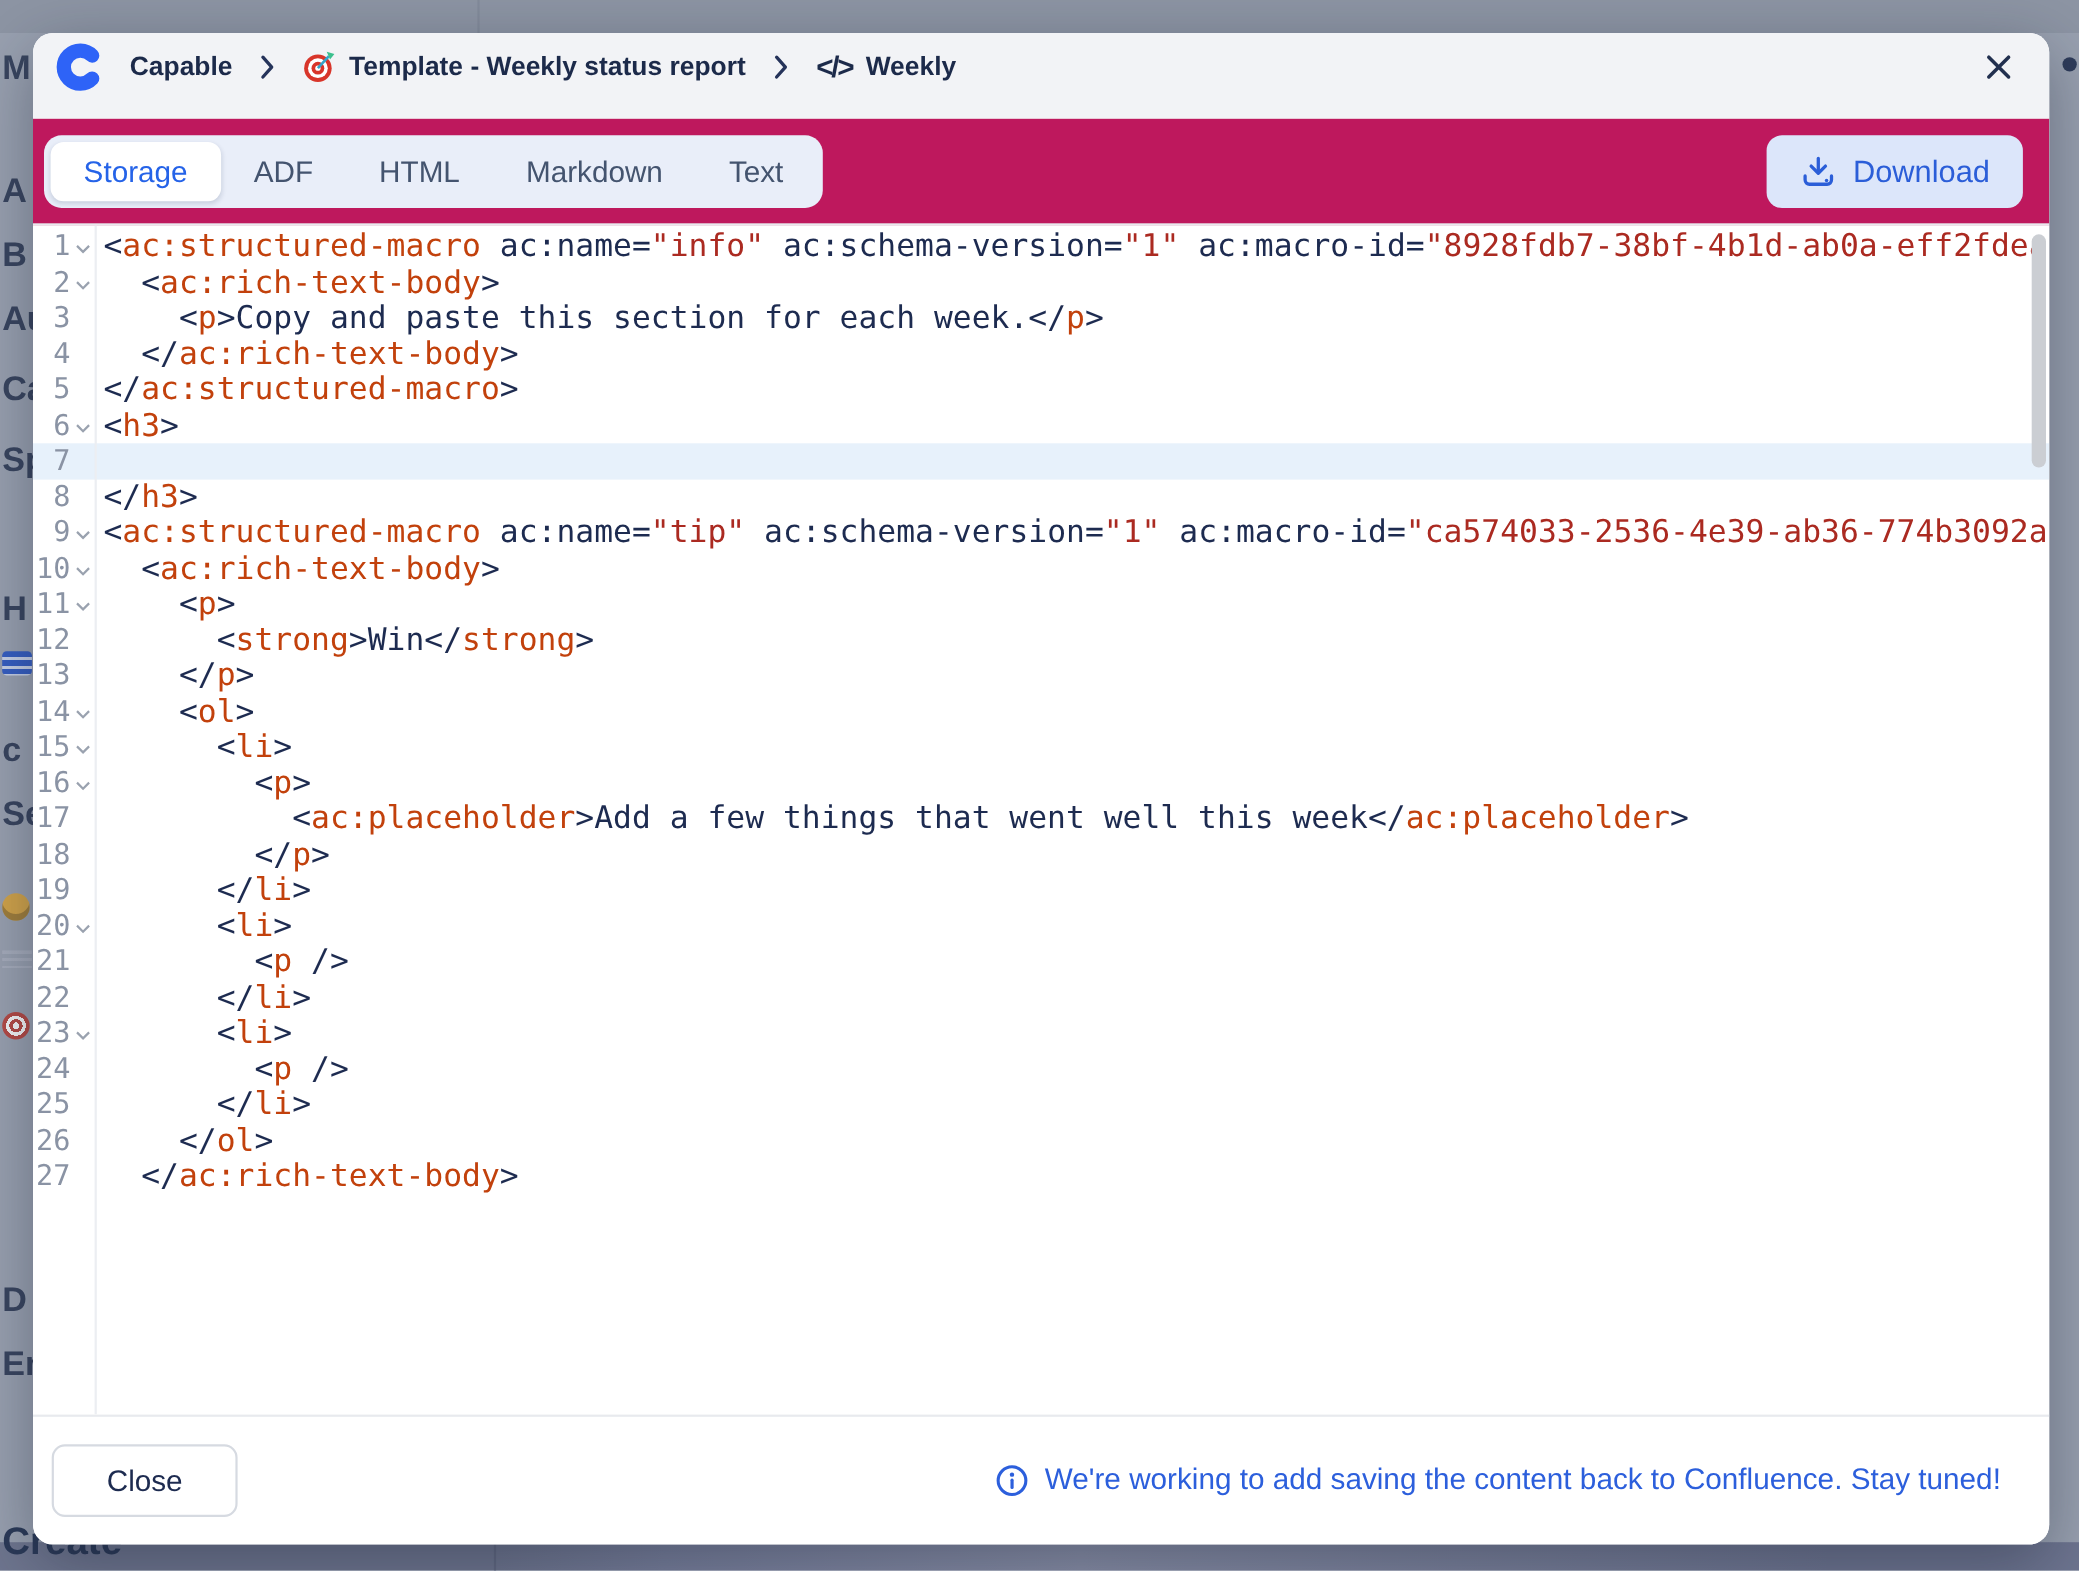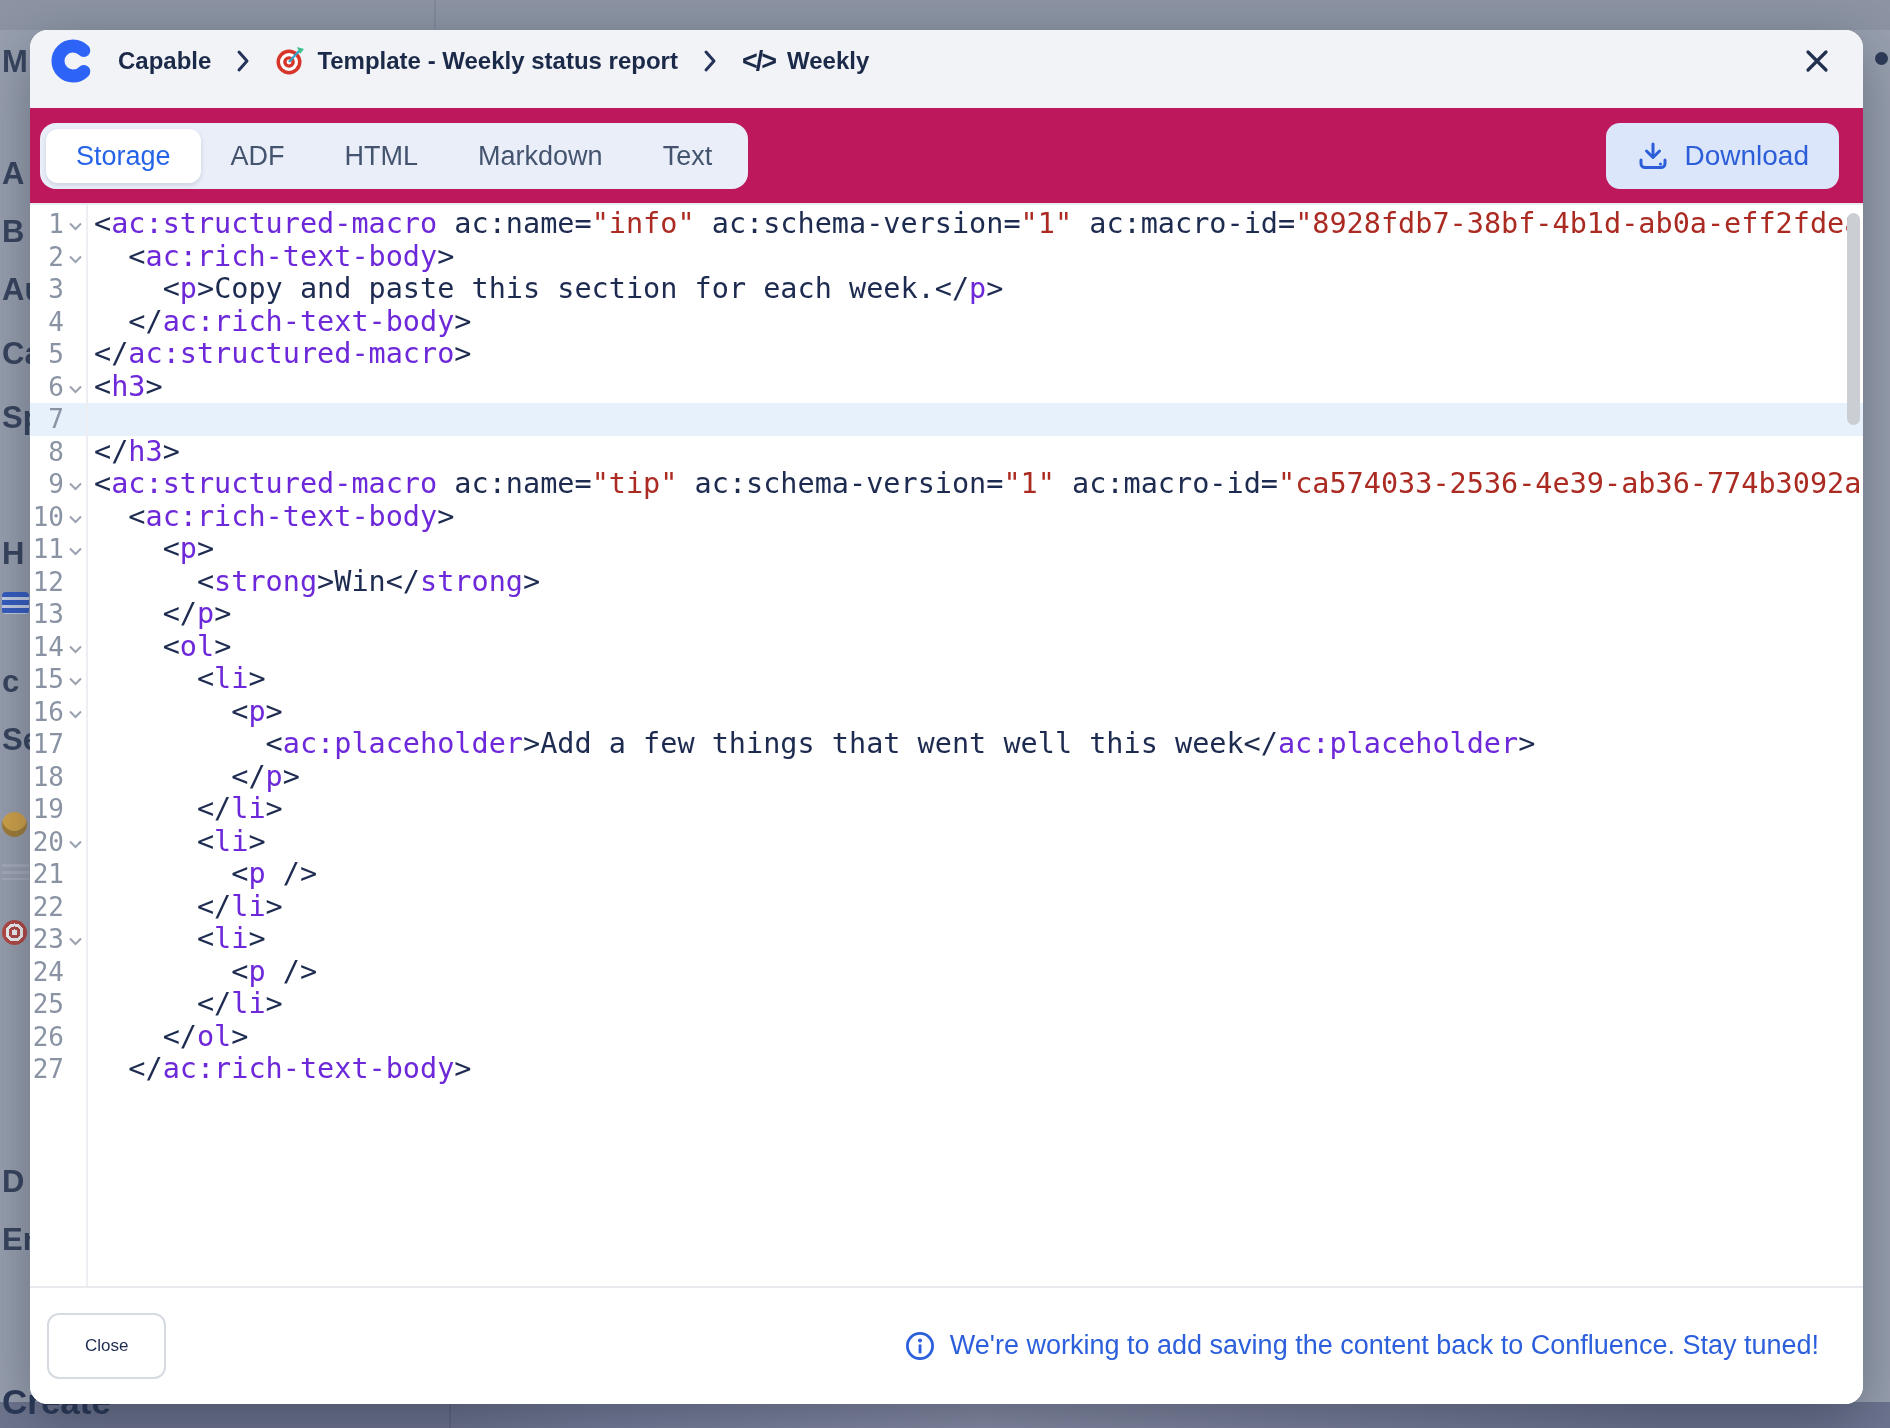--- a/index.html
+++ b/index.html
@@ -49,28 +49,28 @@
 
   .editor { flex:1; position:relative; overflow:hidden; font-family:"DejaVu Sans Mono", monospace;
     border-bottom:2px solid #E8EAEE; background:#FFFFFF; }
   #rows { padding-top:3px; }
   .crow { display:flex; align-items:center; height:32.5px; }
   .crow.hl { background:#E7F1FB; }
   .gut { flex:0 0 56px; display:flex; align-items:center; height:100%; }
   .lnum { flex:1; text-align:right; font-size:26px; color:#8A93A4; }
   .fold { width:22px; display:flex; justify-content:center; align-items:center; padding-top:5px; }
   .ccode { white-space:pre; font-size:28.5px; line-height:32.5px; padding-left:8px; }
-  .tk-p { color:#1D2B50; } .tk-t { color:#6d28d9; } .tk-s { color:#AB2A21; }
+  .tk-p { color:#1D2B50; } .tk-t { color:#c2410c; } .tk-s { color:#AB2A21; }
   .gutline { position:absolute; left:56px; top:0; bottom:0; width:2px; background:#ECEEF2; }
   .vthumb { position:absolute; right:3px; top:8px; width:13px; height:212px; border-radius:7px; background:#CBCED3; }
 
   .mfoot { flex:0 0 116px; display:flex; align-items:center; justify-content:space-between;
     padding:0 44px 0 17px; background:#FFFFFF; }
-  .closebtn { background:#FFFFFF; border:2px solid #D6DAE1; border-radius:12px; height:66px; padding:0 36px;
-    font-family:"Liberation Sans",sans-serif; font-size:17px; font-weight:500; color:#1D2B50; cursor:pointer; }
+  .closebtn { background:#FFFFFF; border:2px solid #D6DAE1; border-radius:12px; height:66px; padding:0 48px;
+    font-family:"Liberation Sans",sans-serif; font-size:27px; font-weight:500; color:#1D2B50; cursor:pointer; }
   .notice { display:flex; align-items:flex-start; gap:14px; color:#2C5FDC; font-size:27px; }
 </style>
 </head>
 <body>
 
 <div class="stage">
 
   <div class="backdrop">
     <div class="bd-top"></div>
     <div id="fragments">

